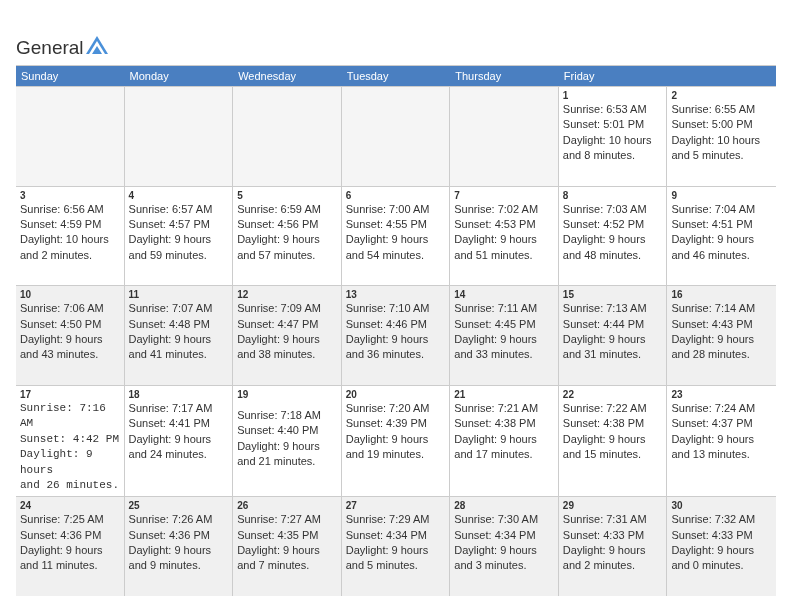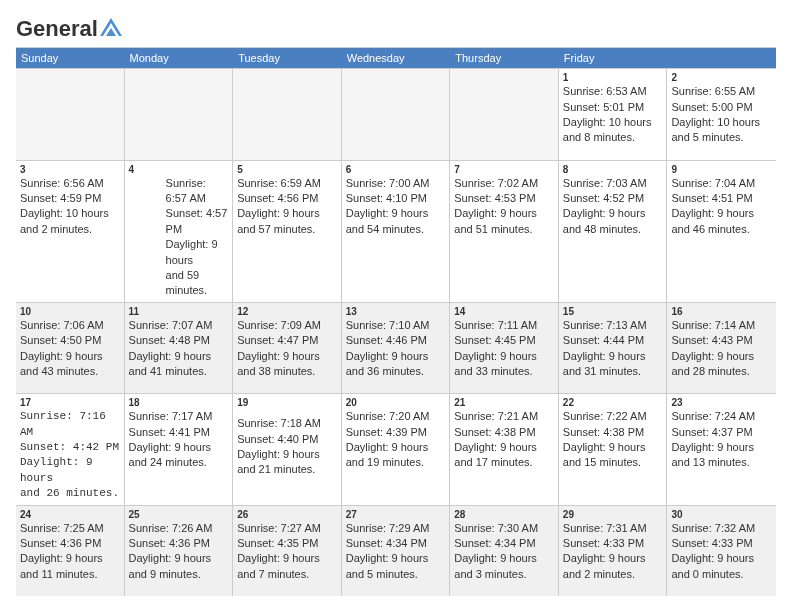--- a/index.html
+++ b/index.html
@@ -104,21 +104,21 @@
     }
   </style>
 </head>
 <body>
 
 <div class="page">
   <div class="header">
     <div class="logo">
       <div>
         <div style="display:flex;align-items:center;gap:2px;">
-          <div style="font-size:22px;font-weight:bold;color:#333;line-height:1.15;">
+          <div style="font-size:19px;font-weight:normal;color:#333;line-height:1.15;margin-top:20px;">
             <span style="color:#333;">General</span><span style="display:inline-block;margin-left:2px;">
               <svg width="22" height="18" viewBox="0 0 22 18">
                 <polygon points="0,18 11,0 22,18" fill="#4a90d9"></polygon>
                 <polygon points="3,18 11,5 19,18" fill="#fff"></polygon>
                 <polygon points="6,18 11,10 16,18" fill="#4a90d9"></polygon>
               </svg>
             </span>
           </div>
         </div>
         <div style="font-size:17px;font-weight:bold;color:#4a90d9;margin-top:-2px;"></div>
@@ -127,22 +127,22 @@
     <div class="title-block">
       <h1></h1>
       <h2></h2>
     </div>
   </div>
 
   <div class="calendar">
     <div class="cal-header border-top">
     <div class="cal-header-cell">Sunday</div>
         <div class="cal-header-cell">Monday</div>
+        <div class="cal-header-cell">Wednesday</div>
         <div class="cal-header-cell">Tuesday</div>
-        <div class="cal-header-cell">Wednesday</div>
         <div class="cal-header-cell">Thursday</div>
         <div class="cal-header-cell">Friday</div>
       </div>
     <div class="cal-body">
     <div class="cal-row" style="border-top: 1px solid rgb(204, 204, 204);">
           <div class="cal-cell empty"></div>
           <div class="cal-cell empty"></div>
           <div class="cal-cell empty"></div>
           <div class="cal-cell empty"></div>
           <div class="cal-cell empty"></div>
@@ -164,36 +164,36 @@
         <div class="cal-row">
           <div class="cal-cell">
             <div class="day-number">3</div>
             <div class="day-info" style="white-space: pre-line;">Sunrise: 6:56 AM
 Sunset: 4:59 PM
 Daylight: 10 hours
 and 2 minutes.</div>
           </div>
           <div class="cal-cell">
             <div class="day-number">4</div>
-            <div class="day-info" style="white-space: pre-line; margin-left: 37px;">Sunrise: 6:57 AM
+            <div class="day-info" style="white-space: pre-line;">Sunrise: 6:57 AM
 Sunset: 4:57 PM
 Daylight: 9 hours
 and 59 minutes.</div>
           </div>
           <div class="cal-cell">
             <div class="day-number">5</div>
             <div class="day-info" style="white-space: pre-line;">Sunrise: 6:59 AM
 Sunset: 4:56 PM
 Daylight: 9 hours
 and 57 minutes.</div>
           </div>
           <div class="cal-cell">
             <div class="day-number">6</div>
             <div class="day-info" style="white-space: pre-line;">Sunrise: 7:00 AM
-Sunset: 4:10 PM
+Sunset: 4:55 PM
 Daylight: 9 hours
 and 54 minutes.</div>
           </div>
           <div class="cal-cell">
             <div class="day-number">7</div>
             <div class="day-info" style="white-space: pre-line;">Sunrise: 7:02 AM
 Sunset: 4:53 PM
 Daylight: 9 hours
 and 51 minutes.</div>
           </div>

